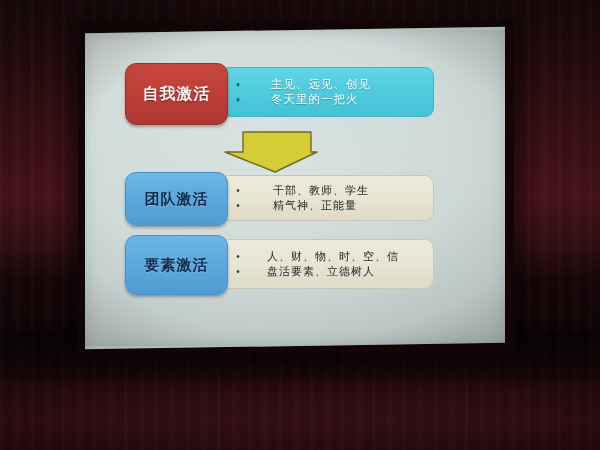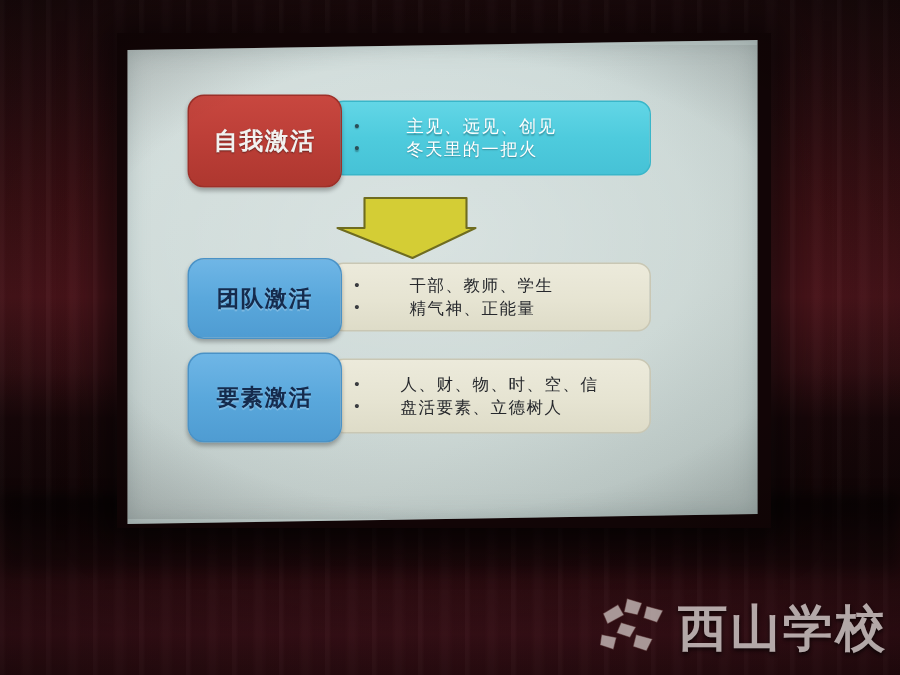--- a/index.html
+++ b/index.html
@@ -300,29 +300,14 @@
           <span>要素激活</span>
         </div>
       </div>
 
       <div class="slide-glow"></div>
     </div>
   </div>
 
   <div class="room-vignette"></div>
 
-  <div class="watermark">
-    <span class="wm-mark">
-      <svg width="46" height="40" viewBox="0 0 46 40" xmlns="http://www.w3.org/2000/svg">
-        <g fill="rgba(228,220,218,0.72)" stroke="rgba(60,20,22,0.5)" stroke-width="0.8">
-          <polygon points="2,12 12,6 16,13 5,19"></polygon>
-          <polygon points="18,2 28,5 25,13 16,11"></polygon>
-          <polygon points="31,7 42,10 38,18 29,15"></polygon>
-          <polygon points="14,18 24,21 20,28 11,25"></polygon>
-          <polygon points="1,26 11,28 9,36 0,33"></polygon>
-          <polygon points="24,26 35,29 31,37 22,34"></polygon>
-        </g>
-      </svg>
-    </span>
-    <span class="wm-text">西山学校</span>
-  </div>
 
 </div>
 
 </body></html>

